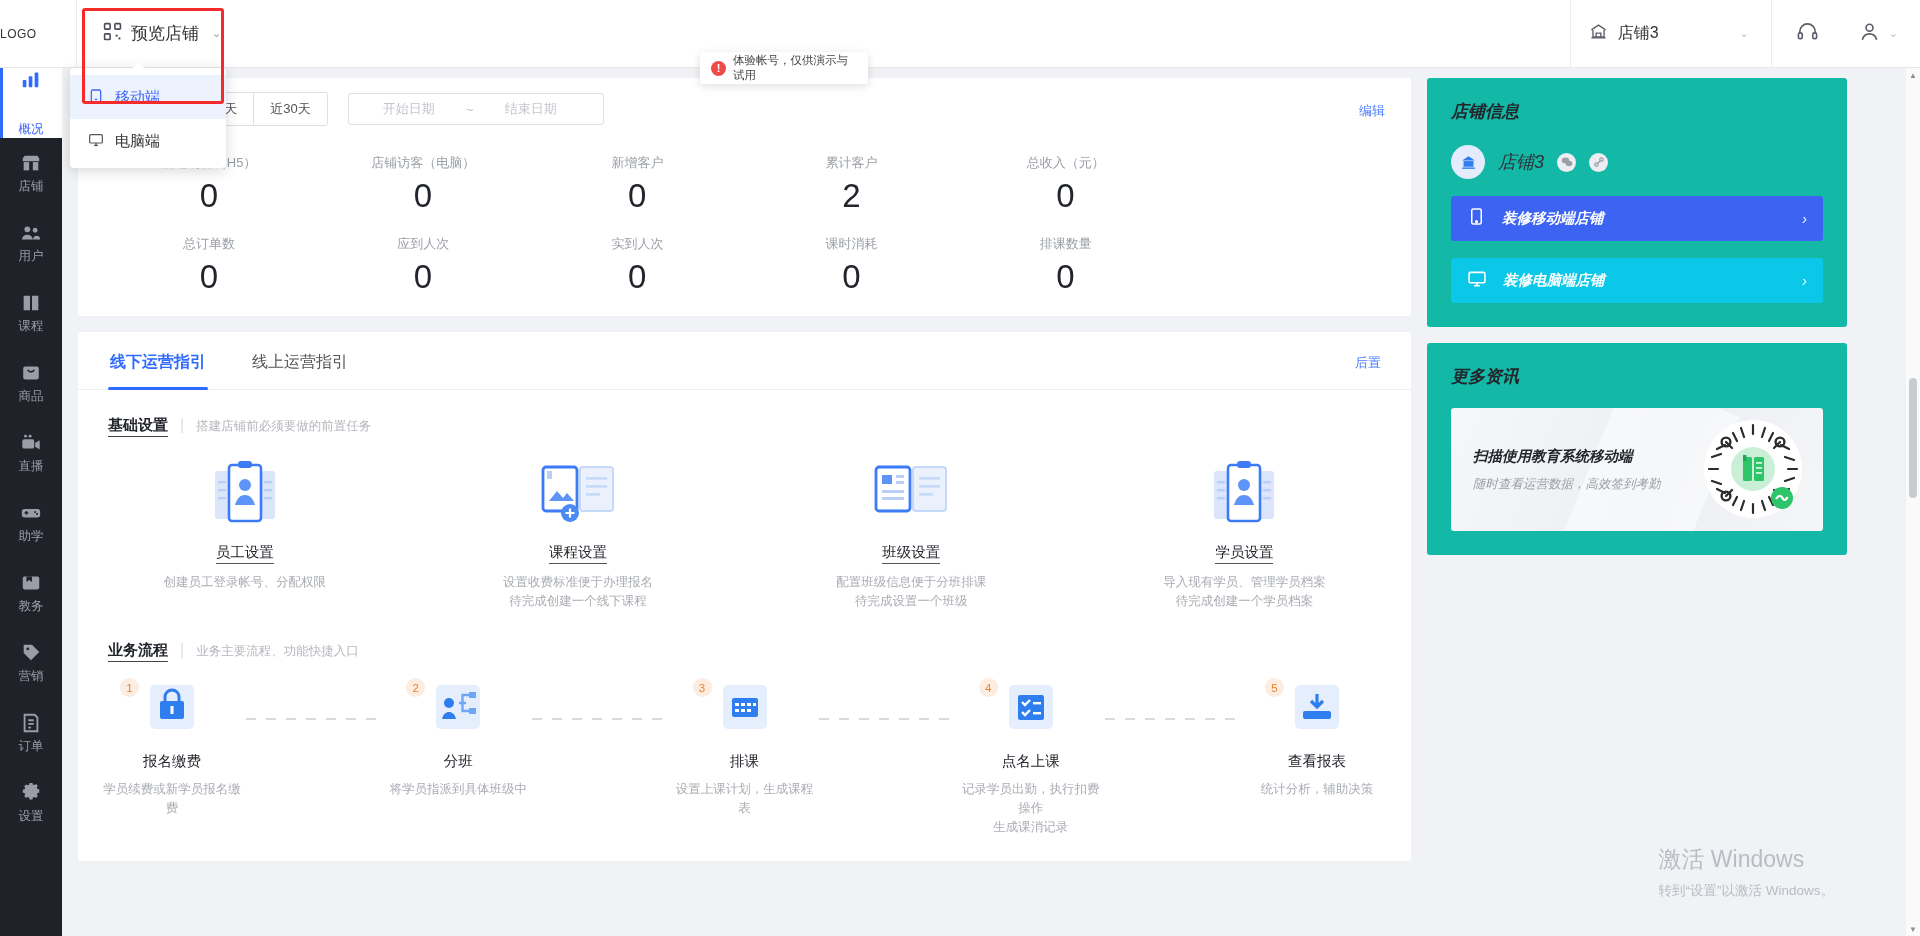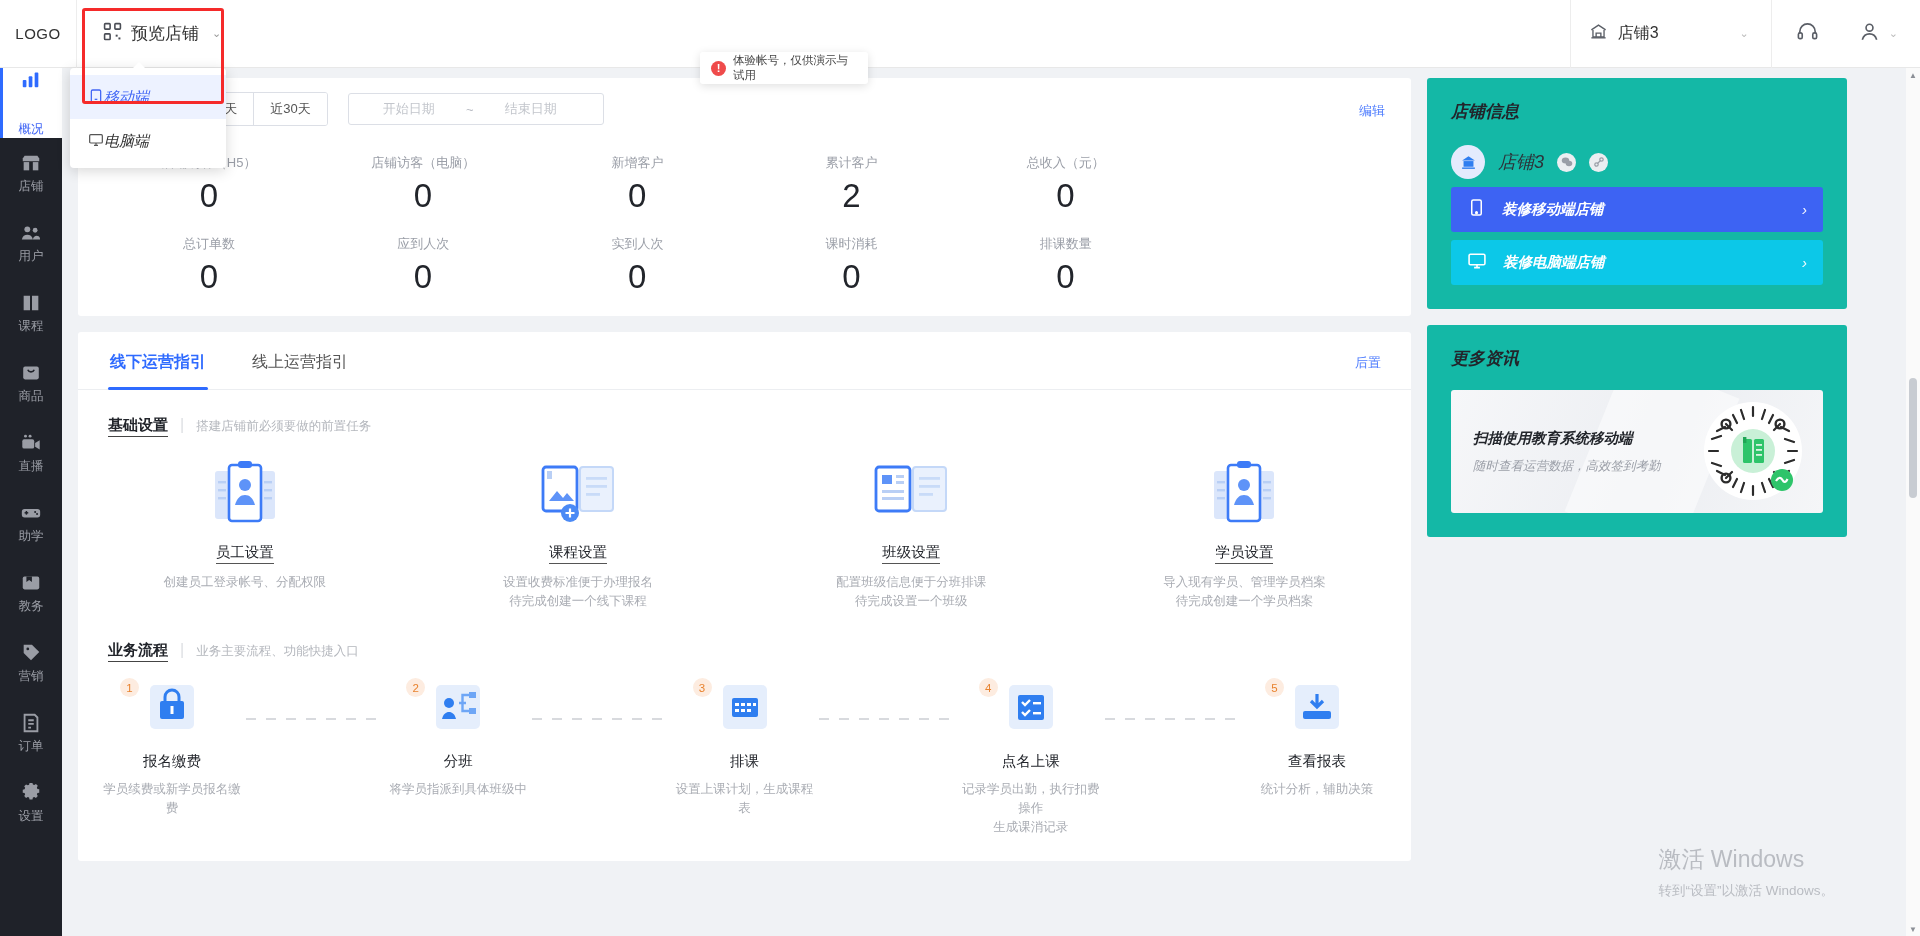--- a/index.html
+++ b/index.html
@@ -10,21 +10,21 @@
   }
   #root { position: relative; width: 1920px; height: 936px; }
 
   
   .topbar {
     position: absolute; top: 0; left: 0; width: 1920px; height: 68px;
     background: #fff; border-bottom: 1px solid #e8e8e8;
     display: flex; align-items: center; z-index: 40;
   }
   .logo {
-    width: 76px; text-align: center; font-size: 15px; color: #333;
+    width: 76px; font-size: 12px; color: #333;
     letter-spacing: .5px; flex: none;
   }
   .topnav { display: flex; align-items: center; height: 68px; }
   .topnav-item {
     display: flex; align-items: center; gap: 9px;
     height: 68px; padding: 0 26px; font-size: 17px; color: #333;
     cursor: pointer; position: relative;
   }
   .topnav-item.active { color: #4166f5; }
   .topnav-item .caret { font-size: 11px; color: #999; margin-left: 4px; }
@@ -61,22 +61,22 @@
     position: absolute; top: 68px; left: 70px; width: 156px;
     background: #fff; border-radius: 4px;
     box-shadow: 0 3px 14px rgba(0,0,0,.16); z-index: 55; padding: 7px 0 5px;
   }
   .dropdown::before {
     content: ""; position: absolute; top: -6px; left: 62px;
     width: 0; height: 0; border-left: 7px solid transparent;
     border-right: 7px solid transparent; border-bottom: 7px solid #fff;
   }
   .dd-item {
-    display: flex; align-items: center; 
-    height: 44px; padding: 0 18px; font-size: 15px; color: #333; cursor: pointer; font-style: italic;
+    display: flex; align-items: center; gap: 11px;
+    height: 44px; padding: 0 18px; font-size: 15px; color: #333; cursor: pointer;
   }
   .dd-item.sel { background: #edf2ff; color: #4166f5; }
 
   
   .tip {
     position: absolute; top: 52px; left: 700px; width: 168px; height: 32px;
     background: #fff; border-radius: 3px; box-shadow: 0 2px 10px rgba(0,0,0,.13);
     display: flex; align-items: center; gap: 7px; padding: 0 11px;
     font-size: 11.5px; color: #444; z-index: 45;
   }
@@ -214,21 +214,21 @@
   .shop-avatar {
     width: 34px; height: 34px; border-radius: 50%; background: #e4ebfd;
     display: flex; align-items: center; justify-content: center; flex: none;
   }
   .shoprow .snm { font-size: 18px; color: #2d3138; }
   .minicircle {
     width: 19px; height: 19px; border-radius: 50%; background: #eceef1;
     display: flex; align-items: center; justify-content: center; cursor: pointer;
   }
   .bigbtn {
-    margin-top: 8px; height: 45px; border-radius: 3px; display: flex;
+    margin-top: 17px; height: 45px; border-radius: 3px; display: flex;
     align-items: center; padding: 0 16px; cursor: pointer; color: #fff;
   }
   .bigbtn .lbl { font-size: 14.5px; font-weight: bold; margin-left: 16px; }
   .bigbtn .arr { margin-left: auto; font-size: 15px; opacity: .95; }
   .promo {
     margin-top: 20px; height: 123px; border-radius: 3px;
     background: linear-gradient(112deg, #f6f7f9 0%, #eceef2 55%, #f5f6f8 100%);
     display: flex; align-items: center; padding: 0 22px; position: relative;
     overflow: hidden; cursor: pointer;
   }

